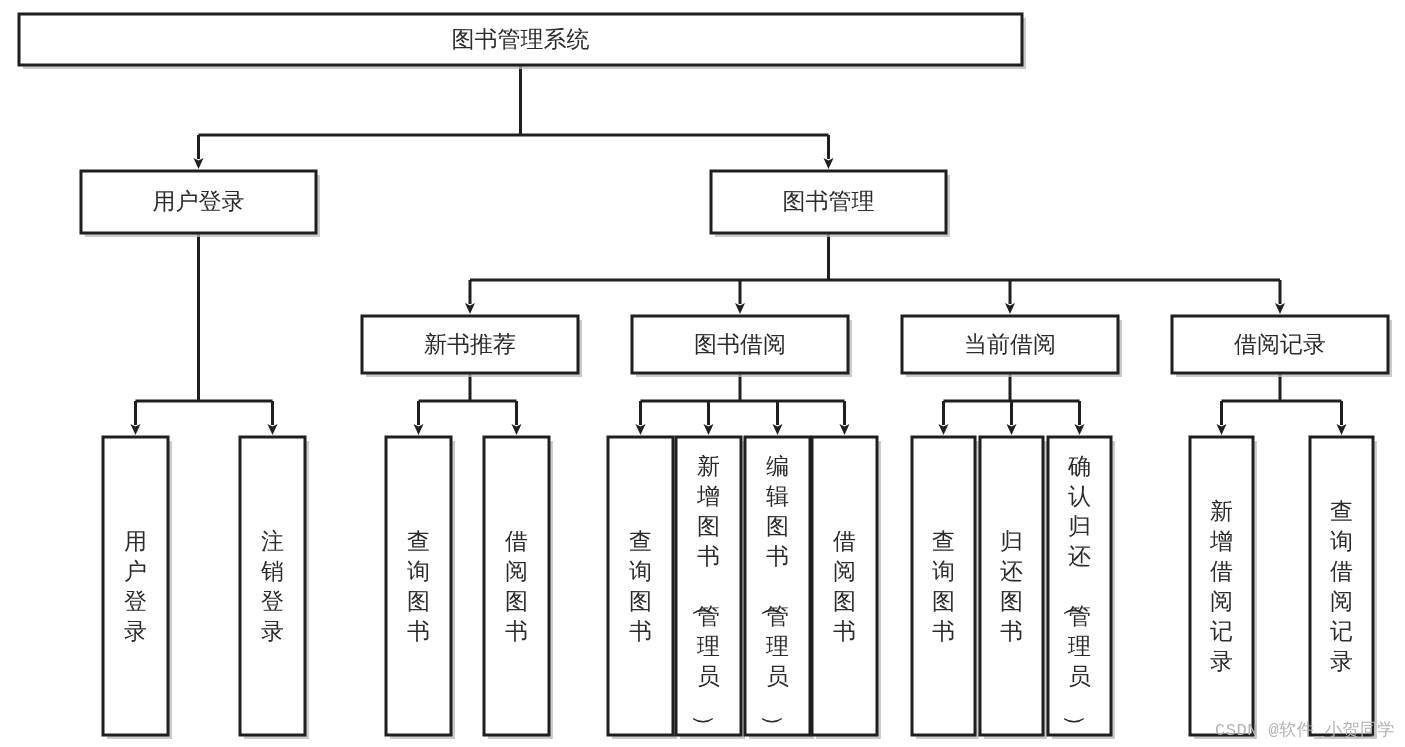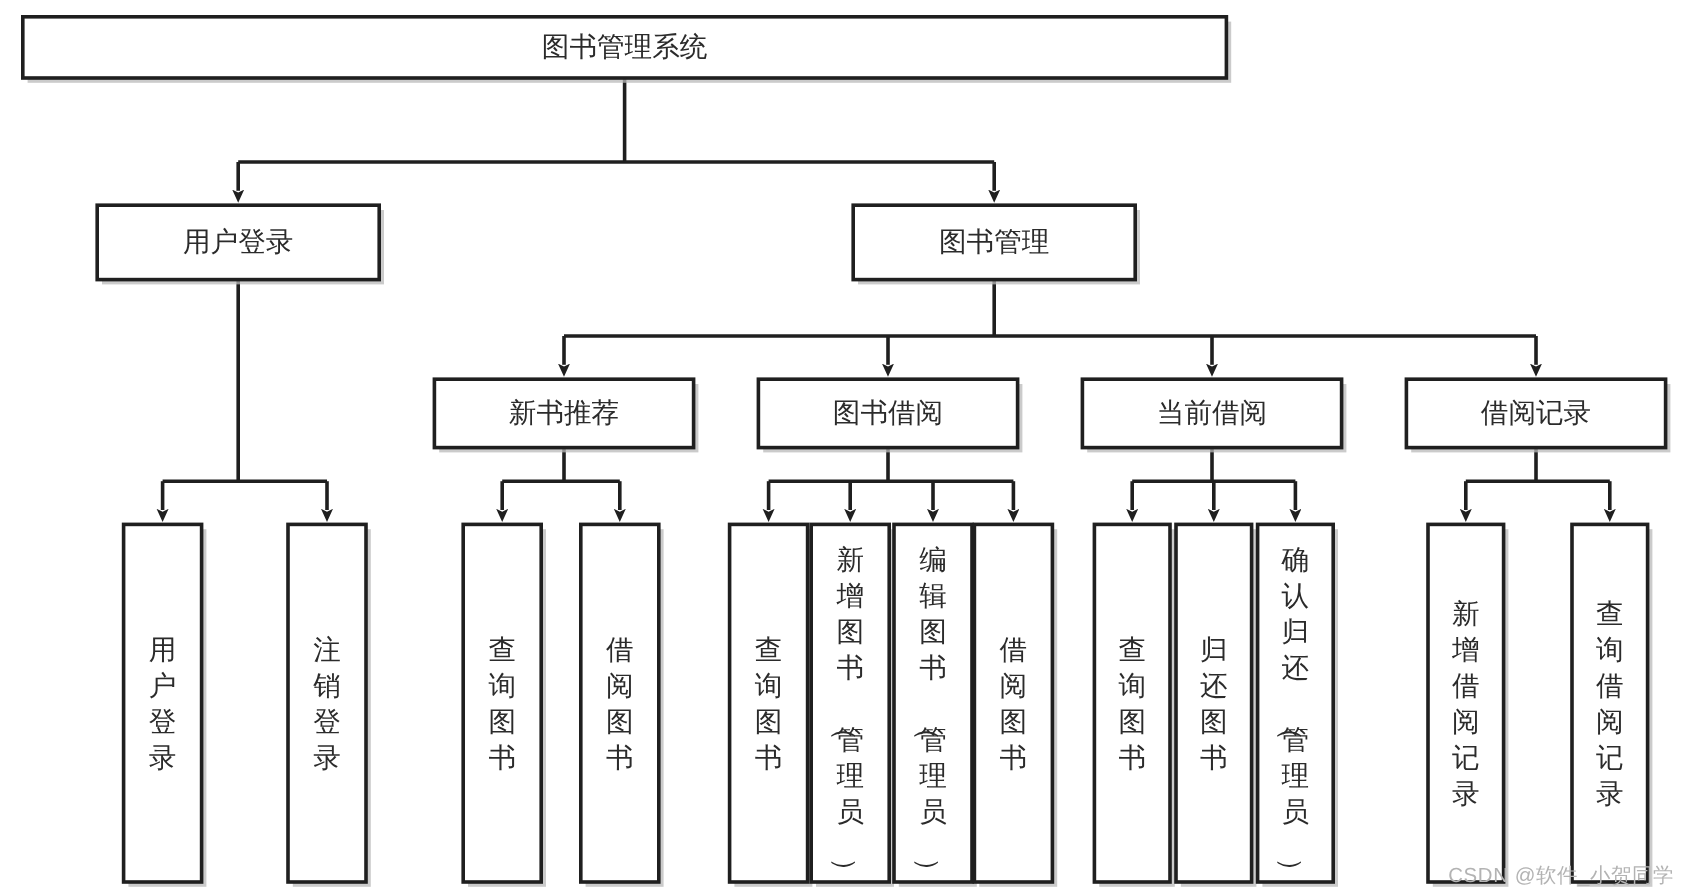--- a/index.html
+++ b/index.html
@@ -51,21 +51,21 @@
   .node-label-vertical {
     font-family: "Liberation Sans", "DejaVu Sans", sans-serif;
     font-size: 23px;
     fill: #2b2b2b;
     text-anchor: middle;
   }
   .watermark {
     position: absolute;
     right: 10px;
     bottom: 6px;
-    font-family: Liberation Sans, sans-serif;
+    font-family: Liberation Mono, monospace;
     font-size: 17px;
     color: #b3b3b3;
     letter-spacing: 0.5px;
     white-space: nowrap;
     pointer-events: none;
   }
 </style>
 </head>
 <body>
 

